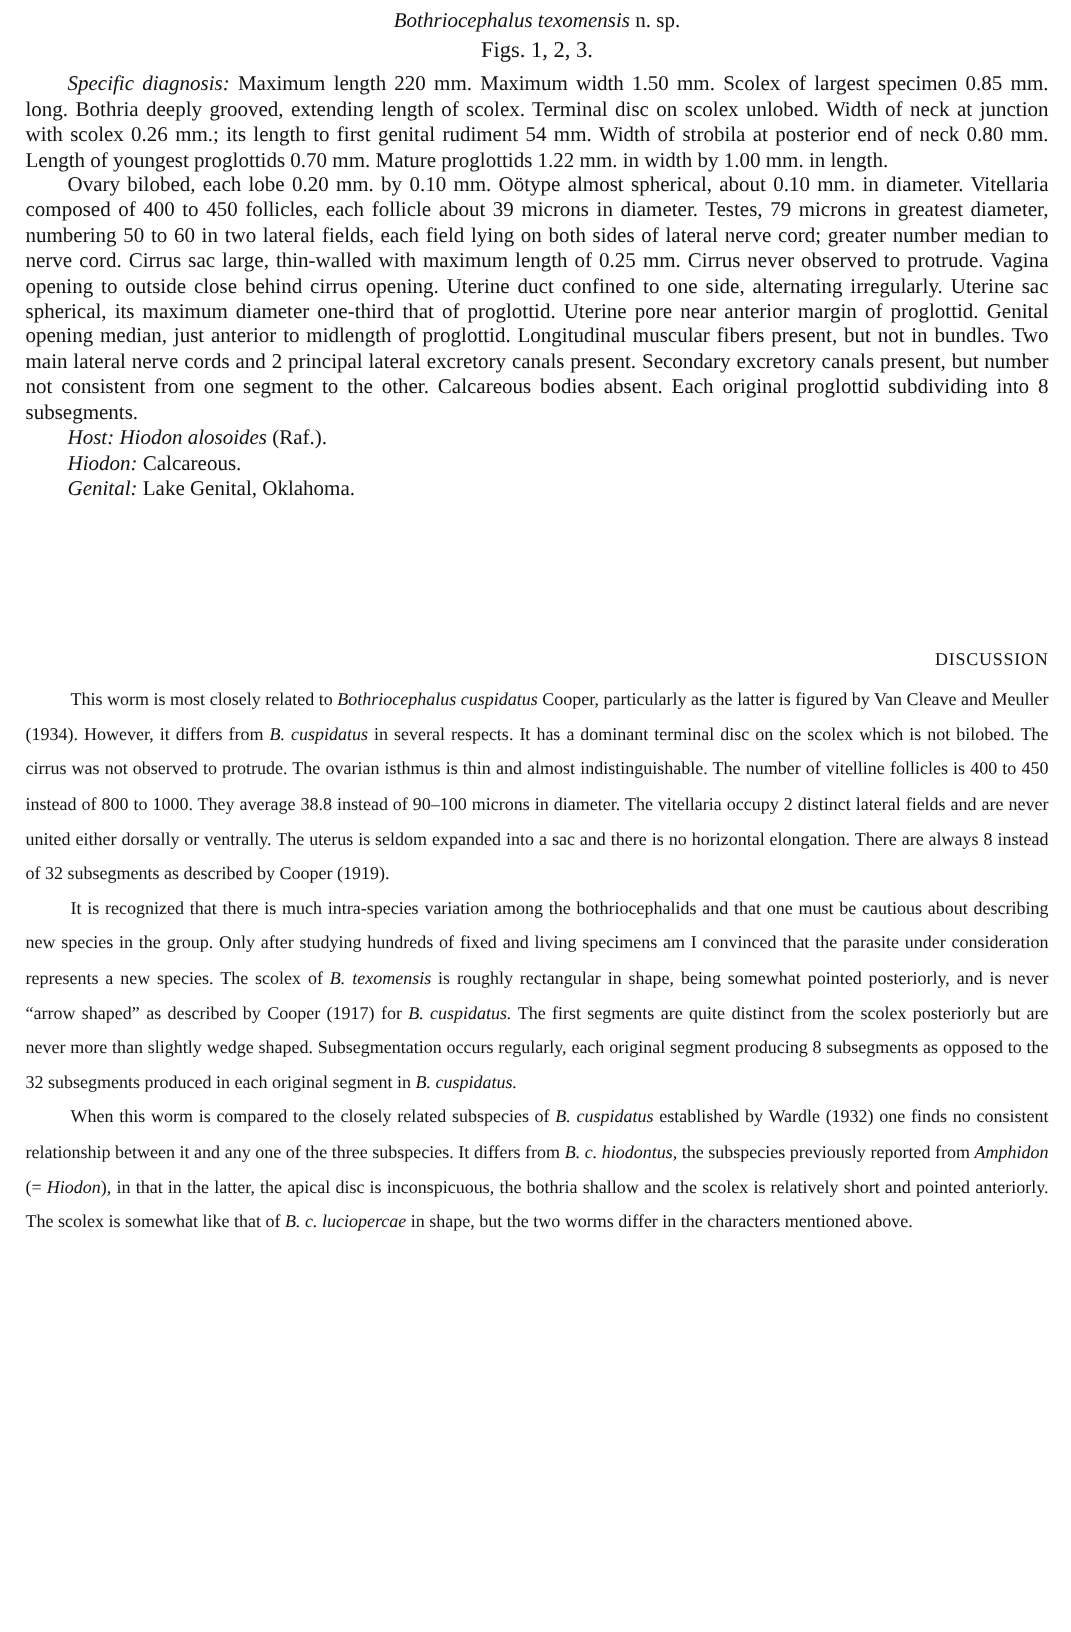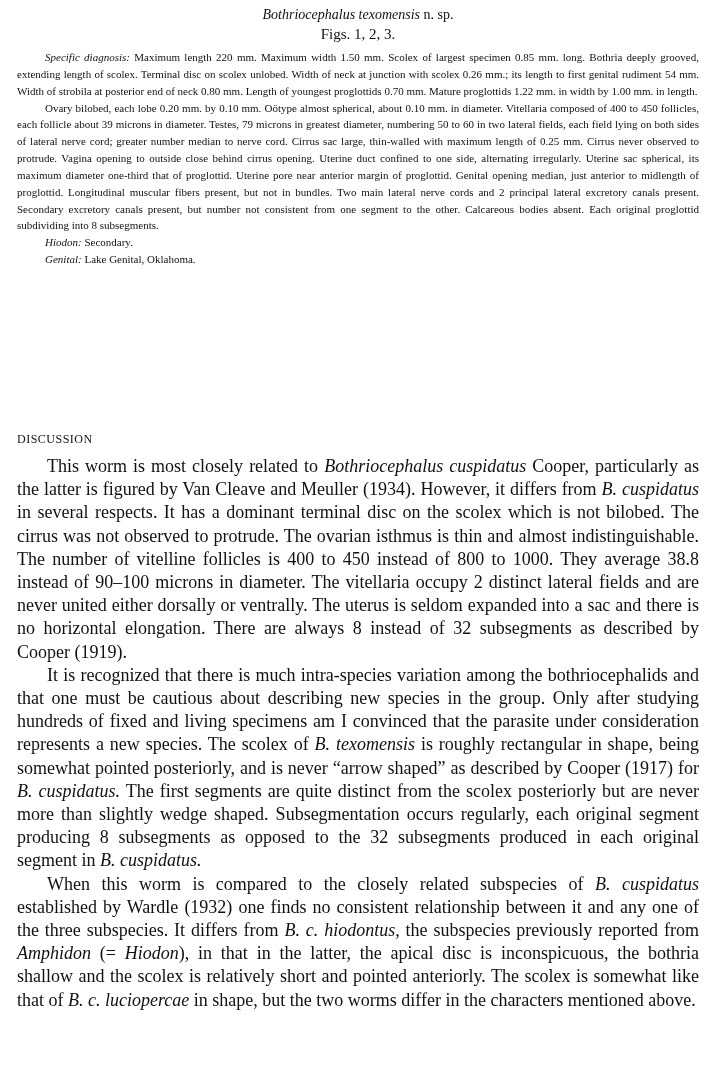--- a/index.html
+++ b/index.html
@@ -1,42 +1,43 @@
 <!DOCTYPE html>
 <html><head>
 <meta charset="utf-8">
 <style>
   html, body { margin: 0; padding: 0; background: #ffffff; }
   body { width: 714px; height: 1088px; overflow: hidden; position: relative; color: #111; }
   .page { position: absolute; left: 17px; top: 0; width: 682px; font-family: "Liberation Serif", "DejaVu Serif", serif; }
   .frag { position: absolute; left: 20px; top: -6px; font-size: 10px; color: #bbb; }
   .title { position: absolute; top: 6px; left: 0; width: 682px; text-align: center; font-size: 14px; line-height: 18px; }
   .figs { position: absolute; top: 25px; left: 0; width: 682px; text-align: center; font-size: 15px; line-height: 18px; }
-  .small { position: absolute; left: 0; width: 682px; font-size: 11px; line-height: 16.85px; text-align: justify; }
+  .small { position: absolute; left: 0; width: 682px; font-size: 14px; line-height: 16.85px; text-align: justify; }
   .small p { margin: 0; text-indent: 28px; }
   .small .ind { padding-left: 28px; text-indent: 0; }
   .small .types { text-indent: 28px; }
-  .disc-head { position: absolute; top: 432px; left: 0; width: 682px; text-align: left; font-size: 12px; letter-spacing: 0.5px; font-family: Liberation Serif, serif; }
-  .large { position: absolute; top: 455px; left: 0; width: 682px; font-size: 18px; line-height: 23.2px; text-align: justify; }
+  .disc-head { position: absolute; top: 432px; left: 0; width: 682px; text-align: right; font-size: 12px; letter-spacing: 0.5px; font-family: Liberation Serif, serif; }
+  .large { position: absolute; top: 455px; left: 0; width: 682px; font-size: 12px; line-height: 23.2px; text-align: justify; }
   .large p { margin: 0; text-indent: 30px; }
   i, em { font-style: italic; }
 </style>
 </head>
 <body>
 
 <div class="page">
   <div class="frag"></div>
 
   <div class="title"><i>Bothriocephalus texomensis</i><span> n. sp.</span></div>
   <div class="figs">Figs. 1, 2, 3.</div>
 
   <div class="small" style="top:49px;">
     <p><i>Specific diagnosis:</i><span> Maximum length 220 mm. Maximum width 1.50 mm. Scolex of largest specimen 0.85 mm. long. Bothria deeply grooved, extending length of scolex. Terminal disc on scolex unlobed. Width of neck at junction with scolex 0.26 mm.; its length to first genital rudiment 54 mm. Width of strobila at posterior end of neck 0.80 mm. Length of youngest proglottids 0.70 mm. Mature proglottids 1.22 mm. in width by 1.00 mm. in length.</span></p>
     <p>Ovary bilobed, each lobe 0.20 mm. by 0.10 mm. Oötype almost spherical, about 0.10 mm. in diameter. Vitellaria composed of 400 to 450 follicles, each follicle about 39 microns in diameter. Testes, 79 microns in greatest diameter, numbering 50 to 60 in two lateral fields, each field lying on both sides of lateral nerve cord; greater number median to nerve cord. Cirrus sac large, thin-walled with maximum length of 0.25 mm. Cirrus never observed to protrude. Vagina opening to outside close behind cirrus opening. Uterine duct confined to one side, alternating irregularly. Uterine sac spherical, its maximum diameter one-third that of proglottid. Uterine pore near anterior margin of proglottid. Genital opening median, just anterior to midlength of proglottid. Longitudinal muscular fibers present, but not in bundles. Two main lateral nerve cords and 2 principal lateral excretory canals present. Secondary excretory canals present, but number not consistent from one segment to the other. Calcareous bodies absent. Each original proglottid subdividing into 8 subsegments.</p>
-    <p class="ind"><i>Hiodon:</i><span> Secondary.</span></p>
+    <p class="ind"><i>Host:</i><i> Hiodon alosoides</i><span> (Raf.).</span></p>
+    <p class="ind"><i>Hiodon:</i><span> Calcareous.</span></p>
     <p class="ind"><i>Genital:</i><span> Lake Genital, Oklahoma.</span></p>
   </div>
 
   <div class="disc-head">DISCUSSION</div>
 
   <div class="large">
     <p><span>This worm is most closely related to </span><i>Bothriocephalus cuspidatus</i><span> Cooper, particularly as the latter is figured by Van Cleave and Meuller (1934). However, it differs from </span><i>B. cuspidatus</i><span> in several respects. It has a dominant terminal disc on the scolex which is not bilobed. The cirrus was not observed to protrude. The ovarian isthmus is thin and almost indistinguishable. The number of vitelline follicles is 400 to 450 instead of 800 to 1000. They average 38.8 instead of 90–100 microns in diameter. The vitellaria occupy 2 distinct lateral fields and are never united either dorsally or ventrally. The uterus is seldom expanded into a sac and there is no horizontal elongation. There are always 8 instead of 32 subsegments as described by Cooper (1919).</span></p>
     <p><span>It is recognized that there is much intra-species variation among the bothriocephalids and that one must be cautious about describing new species in the group. Only after studying hundreds of fixed and living specimens am I convinced that the parasite under consideration represents a new species. The scolex of </span><i>B. texomensis</i><span> is roughly rectangular in shape, being somewhat pointed posteriorly, and is never “arrow shaped” as described by Cooper (1917) for </span><i>B. cuspidatus.</i><span> The first segments are quite distinct from the scolex posteriorly but are never more than slightly wedge shaped. Subsegmentation occurs regularly, each original segment producing 8 subsegments as opposed to the 32 subsegments produced in each original segment in </span><i>B. cuspidatus.</i><span></span></p>
     <p><span>When this worm is compared to the closely related subspecies of </span><i>B. cuspidatus</i><span> established by Wardle (1932) one finds no consistent relationship between it and any one of the three subspecies. It differs from </span><i>B. c. hiodontus,</i><span> the subspecies previously reported from </span><i>Amphidon</i><span> (= </span><i>Hiodon</i><span>), in that in the latter, the apical disc is inconspicuous, the bothria shallow and the scolex is relatively short and pointed anteriorly. The scolex is somewhat like that of </span><i>B. c. luciopercae</i><span> in shape, but the two worms differ in the characters mentioned above.</span></p>
   </div>

